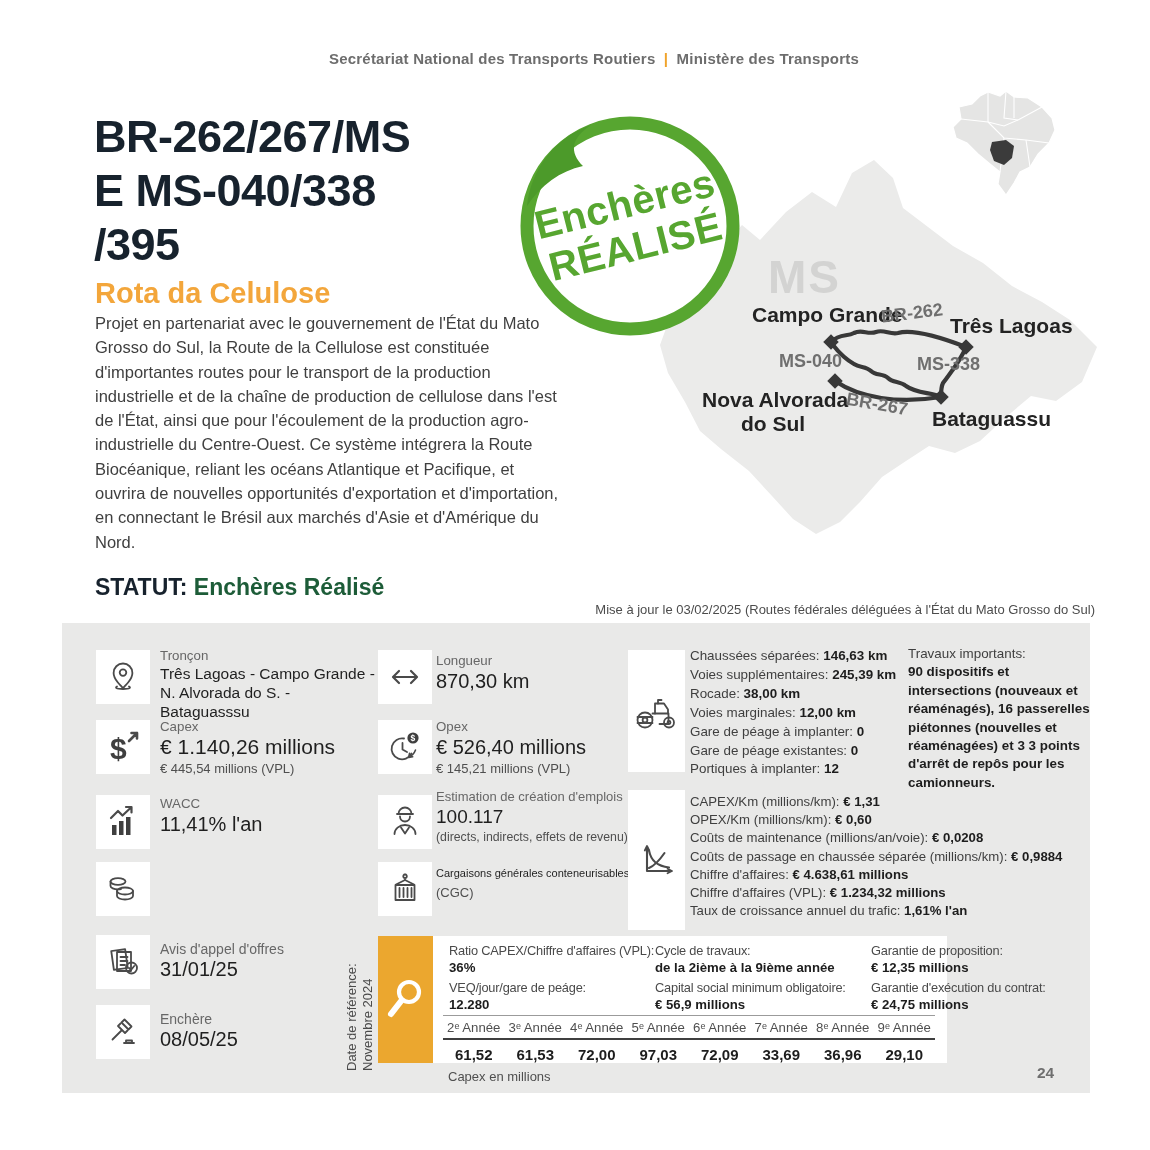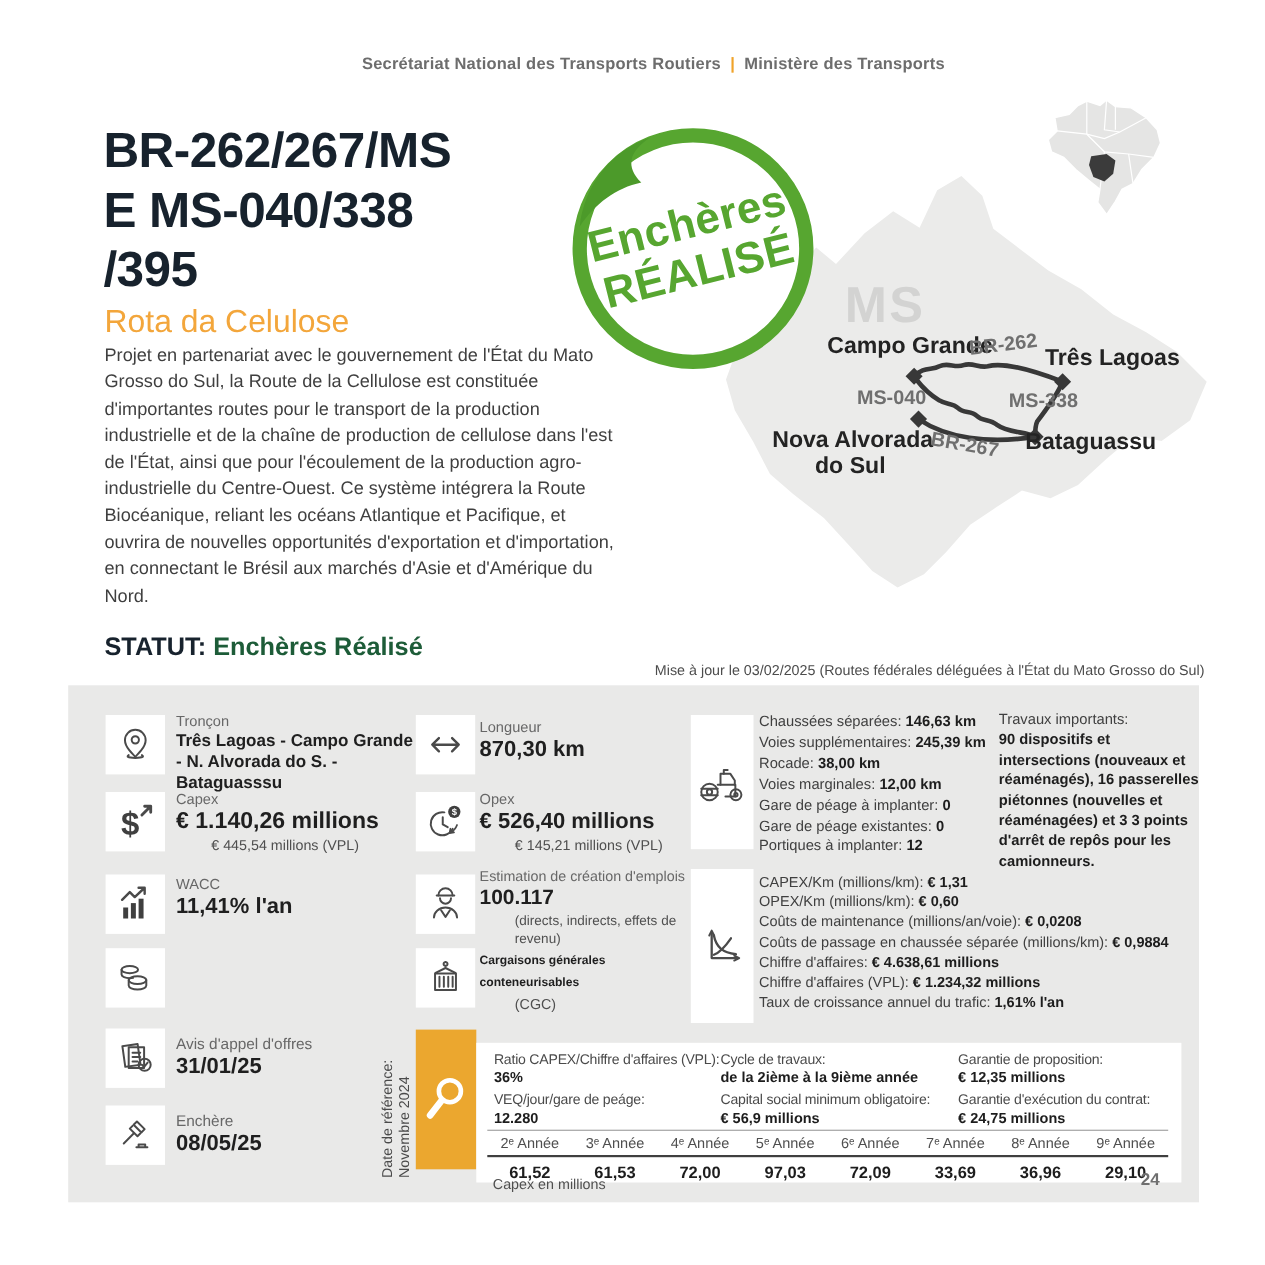--- a/index.html
+++ b/index.html
@@ -5,64 +5,64 @@
   html,body{margin:0;padding:0;background:#fff;}
   .page{position:relative;width:1150px;height:1150px;background:#fff;overflow:hidden;
         font-family:"Liberation Sans","DejaVu Sans",sans-serif;color:#333;}
   
   .top-header{position:absolute;top:50px;left:0;width:100%;text-align:center;
     font-size:15px;font-weight:bold;color:#6d6d6d;letter-spacing:.2px;padding-left:19px;}
   .top-header .sep{color:#f0a32a;padding:0 4px;}
   
   .title{position:absolute;left:94px;top:110px;font-size:45px;line-height:54px;
     font-weight:800;color:#17222d;letter-spacing:-.5px;}
-  .subtitle{position:absolute;left:95px;top:277px;font-size:29px;font-weight:normal;color:#f3a63b;}
+  .subtitle{position:absolute;left:95px;top:277px;font-size:29px;font-weight:bold;color:#f3a63b;}
   .desc{position:absolute;left:95px;top:311px;width:465px;font-size:16.5px;line-height:24.3px;color:#3f3f3f;margin:0;z-index:4;}
   .status{position:absolute;left:95px;top:574px;font-size:23px;font-weight:800;}
   .status .lbl{color:#17222d;}
   .status .val{color:#1d5c38;}
   .updated{position:absolute;right:55px;top:602px;font-size:13px;color:#4c4c4c;}
   
   .map-svg{position:absolute;left:640px;top:140px;z-index:1;}
   .brazil-svg{position:absolute;left:948px;top:88px;z-index:2;}
   .ms-label{position:absolute;left:768px;top:250px;font-size:46px;font-weight:bold;color:#d3d3d2;letter-spacing:2px;z-index:2;}
   .maplbl{position:absolute;z-index:3;font-size:21px;font-weight:600;color:#232323;white-space:nowrap;}
   .roadlbl{position:absolute;z-index:3;font-size:18px;font-weight:bold;color:#6f6f6f;white-space:nowrap;}
   .lbl-campo{left:752px;top:303px;}
   .lbl-tres{left:950px;top:314px;}
   .lbl-nova{left:702px;top:388px;width:142px;text-align:center;line-height:24px;}
-  .lbl-bata{left:932px;top:390px;text-align:center;}
+  .lbl-bata{left:932px;top:407px;text-align:center;}
   .lbl-br262{left:881px;top:303px;transform:rotate(-7deg);}
   .lbl-ms040{left:779px;top:351px;}
   .lbl-ms338{left:917px;top:354px;}
   .lbl-br267{left:846px;top:394px;transform:rotate(10deg);}
   
   .stamp{position:absolute;left:505px;top:103px;width:250px;height:250px;z-index:5;}
   .stamp-text{position:absolute;left:0;top:78px;width:250px;text-align:center;
     transform:rotate(-14deg);font-size:40px;line-height:44px;font-weight:800;color:#57a630;letter-spacing:.5px;}
   
   .panel{position:absolute;left:62px;top:623px;width:1028px;height:470px;background:#e9e9e8;z-index:4;}
   .ibox{position:absolute;width:54px;height:54px;background:#fff;display:flex;align-items:center;justify-content:center;}
   .card{position:absolute;}
   .card .cl{font-size:13.3px;color:#676767;line-height:16px;}
-  .card .cv{font-size:20px;font-weight:700;color:#1f1f1f;line-height:24px;}
+  .card .cv{font-size:20px;font-weight:400;color:#1f1f1f;line-height:24px;}
   .card .cv.small{font-size:15.5px;line-height:19px;}
-  .card .cs{font-size:13px;color:#4f4f4f;line-height:16px;margin-top:2px;margin-left:32px;}
+  .card .cs{font-size:13px;color:#4f4f4f;line-height:16px;margin-top:2px;}
   .listblock{position:absolute;font-size:13.4px;line-height:18.9px;color:#3f3f3f;}
   .listblock b{color:#1d1d1d;}
   .travaux{position:absolute;left:846px;top:22px;width:186px;font-size:13.4px;line-height:18.4px;color:#3f3f3f;}
   .travaux .tv{font-weight:800;color:#1d1d1d;}
   .finance{left:628px;top:170px;width:406px;font-size:13.2px;line-height:18.2px;}
   .roadworks{left:628px;top:24px;width:230px;}
   
   .vref{position:absolute;left:233px;top:365px;width:132px;height:34px;transform:rotate(-90deg);
     font-size:13px;line-height:16px;color:#4a4a4a;}
   .orangebox{position:absolute;left:316px;top:313px;width:55px;height:127px;background:#eba72f;
     display:flex;align-items:center;justify-content:center;}
-  .infobox{position:absolute;left:371px;top:313px;width:641px;height:127px;background:#fff;margin-top:12px;}
+  .infobox{position:absolute;left:371px;top:313px;width:514px;height:127px;background:#fff;}
   .pair{position:absolute;width:215px;}
   .pair .pl{font-size:12.8px;color:#4a4a4a;line-height:16px;letter-spacing:-.2px;white-space:nowrap;}
   .pair .pv{font-size:13.2px;font-weight:800;color:#1d1d1d;line-height:17px;}
   .ytable{position:absolute;left:10px;right:12px;top:79px;border-top:1px solid #9b9b9b;}
   .yrow{display:flex;}
   .yrow .yc{flex:1;text-align:center;}
   .yhead{border-bottom:2px solid #3f3f3f;}
   .yhead .yc{font-size:13.2px;color:#4f4f4f;padding:4px 0 3px;}
   .yvals .yc{font-size:15px;font-weight:800;color:#1d1d1d;padding:6px 0 4px;}
   .caption{position:absolute;left:386px;top:446px;font-size:13px;color:#4f4f4f;}

